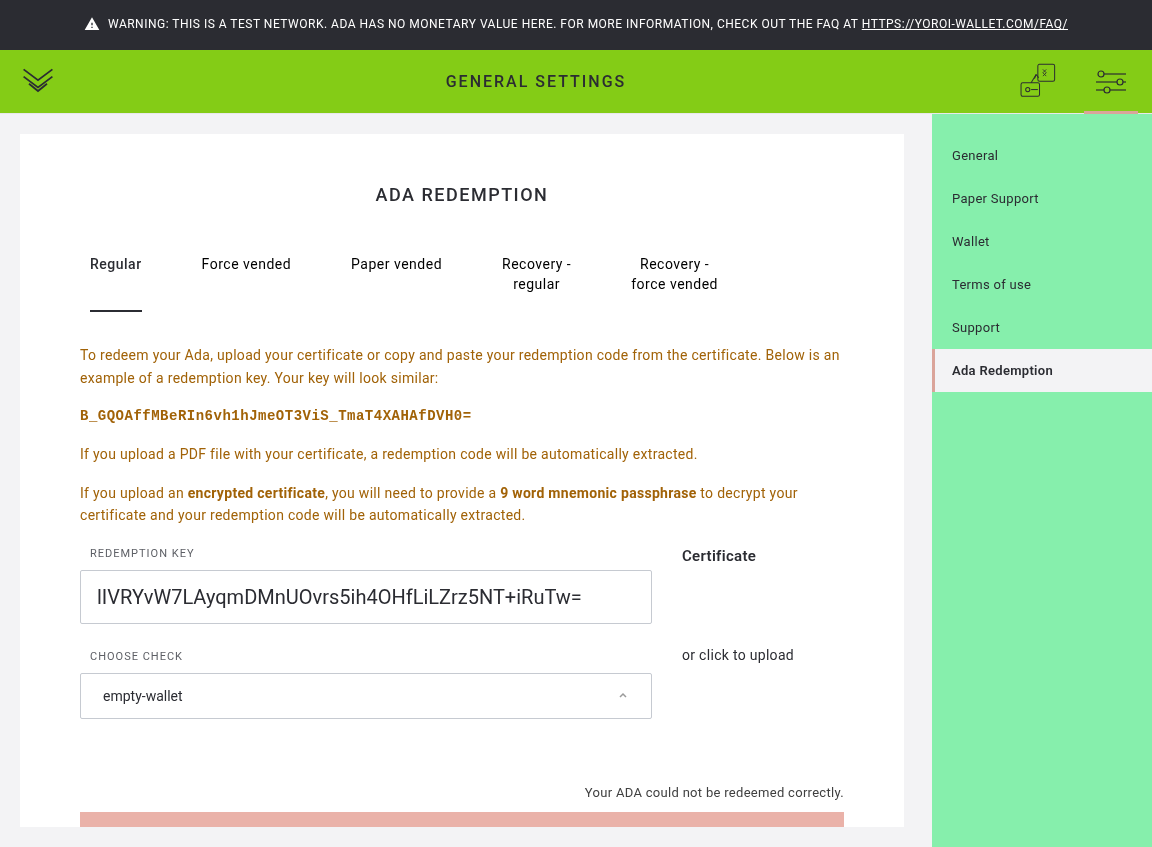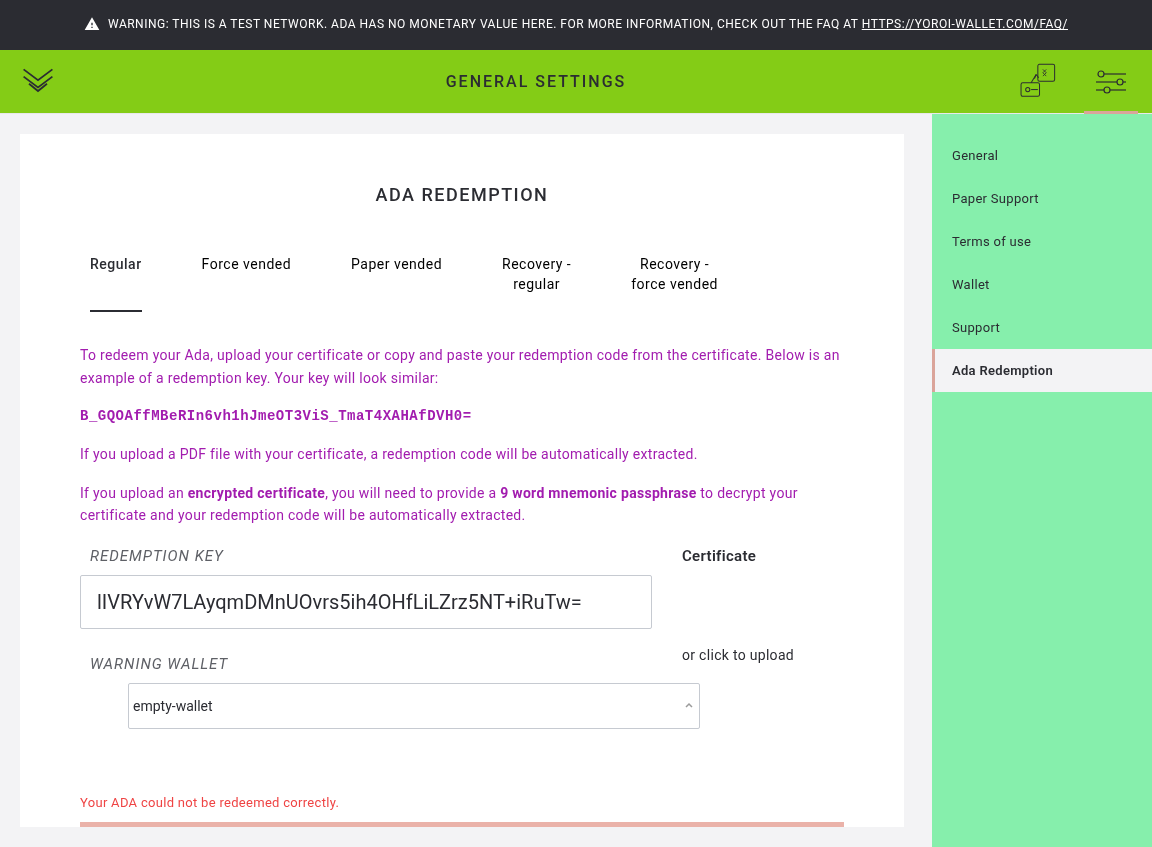--- a/index.html
+++ b/index.html
@@ -119,85 +119,83 @@
       cursor: pointer;
       text-align: center;
       line-height: 1.4;
     }
     .tab.active {
       color: #2b2c32;
       font-weight: 500;
       border-bottom: 2px solid #2b2c32;
     }
     .desc {
-      color: #a21caf;
+      color: #a16207;
       font-size: 14px;
       line-height: 1.6;
       margin-bottom: 16px;
       letter-spacing: 0.3px;
     }
     .mono {
       font-family: 'Courier New', monospace;
       font-weight: bold;
       font-size: 14px;
       letter-spacing: 0.5px;
     }
     .form-row {
       display: flex;
       gap: 30px;
       margin-top: 20px;
     }
     .form-left { flex: 0 0 572px; }
     .form-right { flex: 1; padding-top: 0; }
     .field { margin-bottom: 26px; }
     .field-label {
-      font-size: 15px;
+      font-size: 11px;
       letter-spacing: 1px;
       color: #5e6066;
       margin-bottom: 10px;
       display: block;
       padding-left: 10px;
-      font-style: italic;
     }
     .input {
       width: 100%;
       border: 1px solid #c6cad1;
       border-radius: 2px;
       padding: 14px 16px;
       font-size: 20px;
       color: #2b2c32;
       font-family: inherit;
     }
     .select {
       width: 100%;
       border: 1px solid #c6cad1;
       border-radius: 2px;
-      padding: 14px 4px;
+      padding: 14px 22px;
       font-size: 14px;
       color: #2b2c32;
       display: flex;
       justify-content: space-between;
       cursor: pointer;
-      margin-left: 48px;
     }
     .cert-label {
       font-size: 15px;
       font-weight: 600;
       color: #2b2c32;
       letter-spacing: 0.3px;
     }
     .upload-hint {
       margin-top: 82px;
       font-size: 14px;
       color: #2b2c32;
       letter-spacing: 0.3px;
     }
     .error-msg {
-      text-align: left;
-      color: #ef4444;
+      text-align: right;
+      color: #404040;
       font-size: 13px;
       letter-spacing: 0.3px;
       margin-top: 40px;
       margin-bottom: 12px;
     }
     .error-box {
       background: #eab2a9;
       height: 18px;
       width: 100%;
     }
@@ -293,21 +291,21 @@
           <span>If you upload an </span><strong>encrypted certificate</strong><span>, you will need to provide a </span><strong>9 word mnemonic passphrase</strong><span> to decrypt your certificate and your redemption code will be automatically extracted.</span>
         </p>
 
         <div class="form-row">
           <div class="form-left">
             <div class="field">
               <label class="field-label">REDEMPTION KEY</label>
               <input class="input" value="lIVRYvW7LAyqmDMnUOvrs5ih4OHfLiLZrz5NT+iRuTw=" style="">
             </div>
             <div class="field">
-              <label class="field-label">WARNING WALLET</label>
+              <label class="field-label">CHOOSE CHECK</label>
               <div class="select">
                 <span>empty-wallet</span>
                 <span>
                   <svg width="12" height="12" viewBox="0 0 12 12" fill="none" stroke="#9b9b9b" stroke-width="1.5">
                       <path d="M3 8 L6 5 L9 8"></path>
                     </svg>
                 </span>
               </div>
             </div>
           </div>
@@ -319,18 +317,18 @@
 
         <div class="error-msg">Your ADA could not be redeemed correctly.</div>
         <div class="error-box"></div>
       </div>
     </div>
   </div>
 
   <div class="sidebar">
     <div class="sidebar-item">General</div>
     <div class="sidebar-item">Paper Support</div>
+    <div class="sidebar-item">Wallet</div>
     <div class="sidebar-item">Terms of use</div>
-    <div class="sidebar-item">Wallet</div>
     <div class="sidebar-item">Support</div>
     <div class="sidebar-item active">Ada Redemption</div>
   </div>
 </div>
 
 </body></html>

